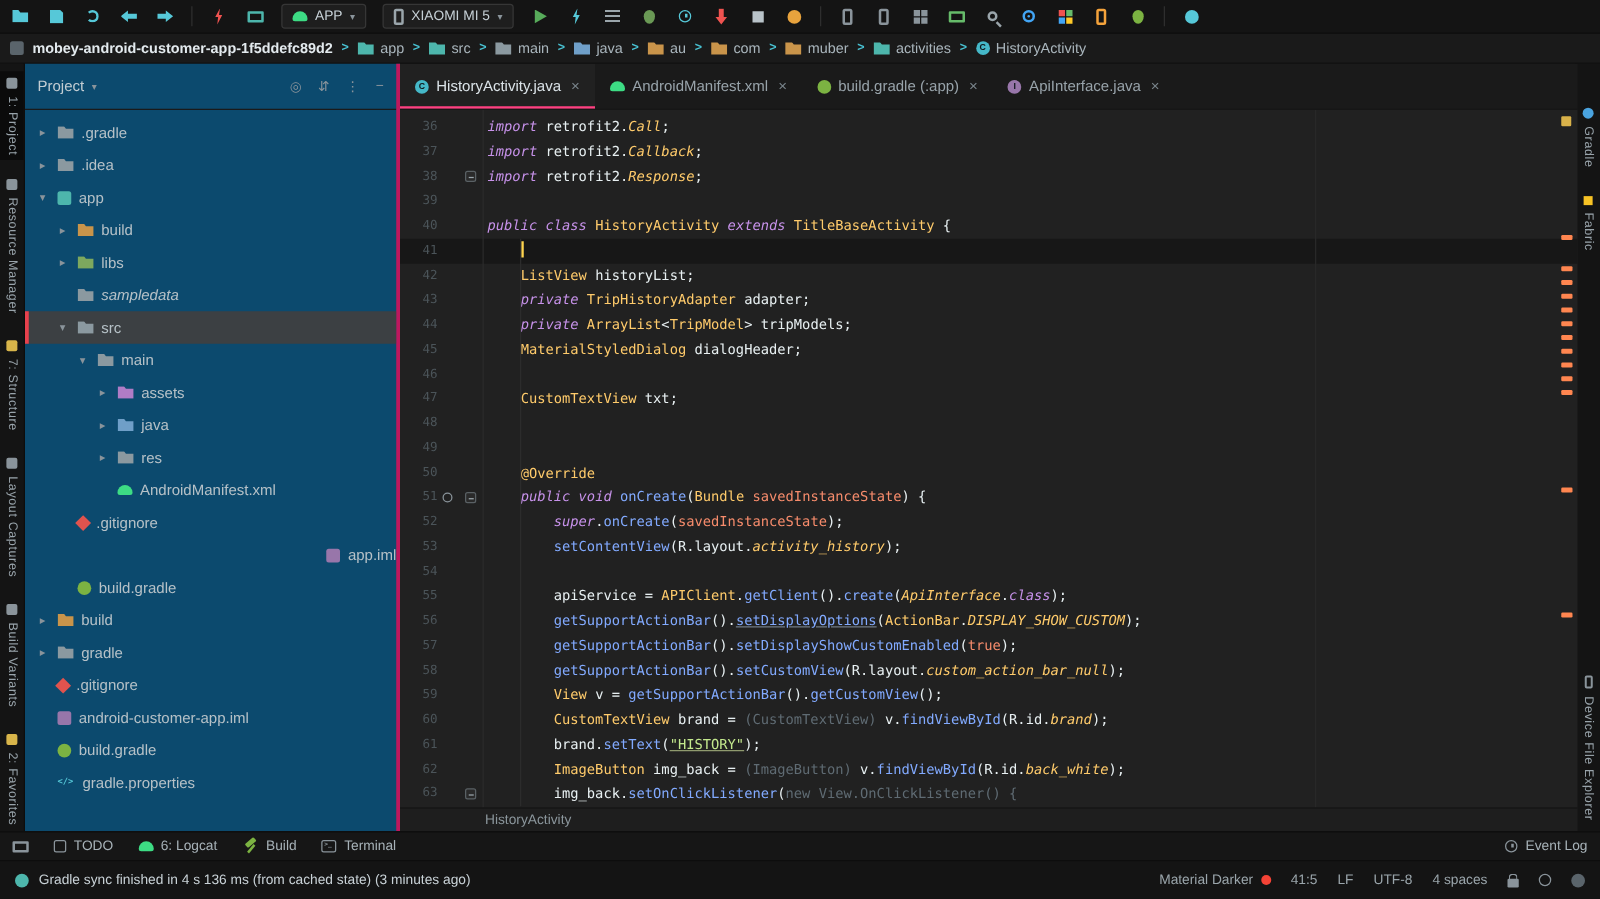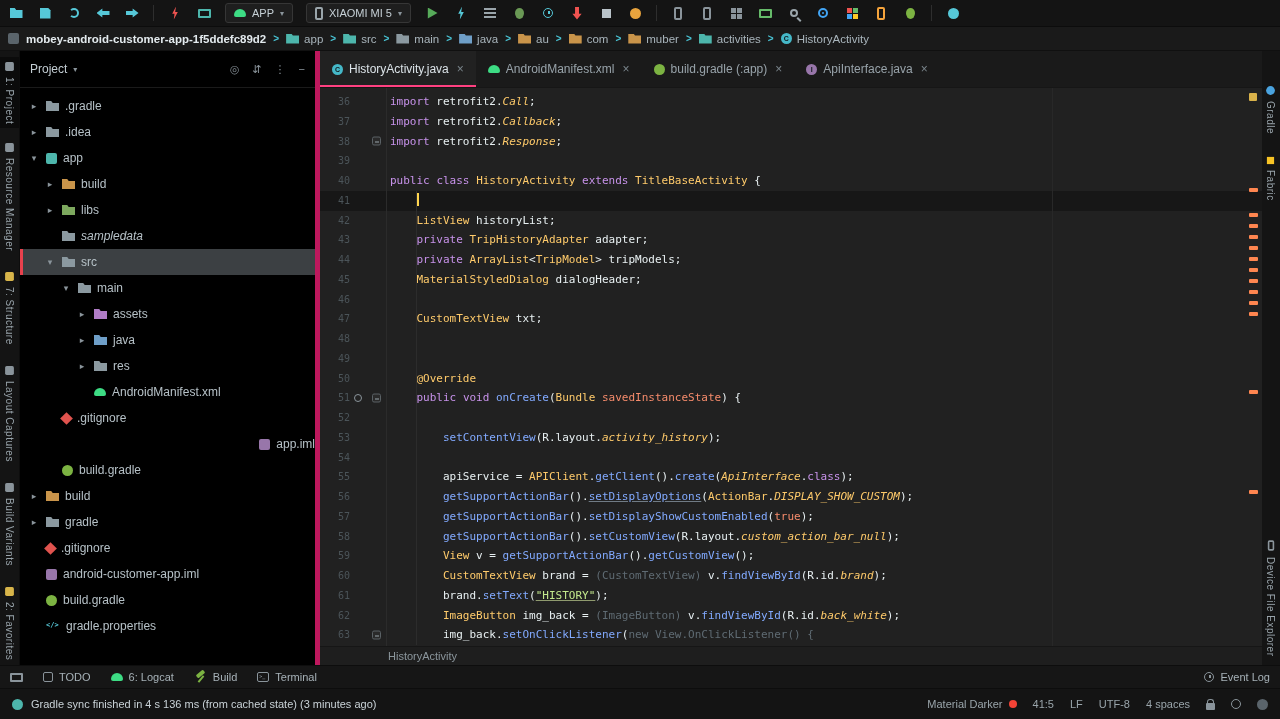--- a/index.html
+++ b/index.html
@@ -73,22 +73,22 @@
   .lstrip,.rstrip{position:absolute;top:51px;bottom:54px;width:20px;background:#141414;
     display:flex;flex-direction:column;align-items:center;overflow:hidden}
   .lstrip{left:0;border-right:1px solid #0d0d0d}
   .rstrip{right:0;border-left:1px solid #0d0d0d}
   .strip-item{display:flex;flex-direction:column;align-items:center;gap:5px;width:100%;padding:4px 0}
   .strip-item.active{background:#0b0b0b}
   .strip-item .icon{transform:scale(.8)}
   .strip-label{writing-mode:vertical-rl;font-size:10px;color:#99a4ab;letter-spacing:.5px;white-space:nowrap}
 
   
-  .panel{position:absolute;left:20px;top:51px;width:300px;bottom:54px;background:#000000;
-    border-right:5px solid #be185d;overflow:hidden}
+  .panel{position:absolute;left:20px;top:51px;width:300px;bottom:54px;background:#0c4a6e;
+    border-right:3px solid #be185d;overflow:hidden}
   .panel-head{height:37px;display:flex;align-items:center;gap:6px;padding:0 10px;
     border-bottom:1px solid #1a1a1a;color:#c3cdd3}
   .ph-caret{font-size:8px;color:#8a949b}
   .ph-icons{margin-left:auto;display:flex;gap:13px;color:#8a949b;font-size:11px}
   .tree{padding-top:5px;color:#b6c1c7}
   .trow{height:26px;display:flex;align-items:center;gap:6px;white-space:nowrap}
   .trow.sel{background:#3c4043;box-shadow:inset 3px 0 0 #e8414d}
   .chev{width:12px;text-align:center;color:#8a949b;font-size:9px;flex:none}
 
   
@@ -110,21 +110,21 @@
   .gmarks .icon[data-shape="override"]{left:4px}
   .gmarks .icon[data-shape="fold"]{left:22px}
   .codetext{white-space:pre;flex:none;padding-left:4px}
   .caret{display:inline-block;width:2px;height:13px;background:#ffd54f;vertical-align:-2px}
   .gutline{position:absolute;left:66px;top:0;bottom:0;width:1px;background:#2b2b2b}
   .indentguide{position:absolute;left:96px;top:103px;height:454px;width:1px;background:#2c2c2c}
   .marginline{position:absolute;left:732px;top:0;bottom:0;width:1px;background:#282828}
   .smark{position:absolute;right:4px;width:9px;height:4px;background:#ff8650;border-radius:1px}
   .yind{position:absolute;right:5px;top:5px;width:8px;height:8px;background:#d9b24a;border-radius:1px}
   .c-p{color:#e8f0f2}
-  .c-k{color:#c792ea;}
+  .c-k{color:#c792ea;font-style:italic}
   .c-t{color:#ffcb6b}
   .c-ti{color:#ffcb6b;font-style:italic}
   .c-m{color:#82aaff}
   .c-mu{color:#82aaff;text-decoration:underline;text-decoration-color:#707b85}
   .c-su{color:#c3e88d;text-decoration:underline;text-decoration-color:#8f9a6e}
   .c-pr{color:#f78c6c}
   .c-cn{color:#ffcb6b;font-style:italic}
   .c-an{color:#ffcb6b}
   .c-g{color:#5f6b73}
 
@@ -556,20 +556,21 @@
           <span class="lnum">51</span>
           <span class="gmarks">
             <span class="icon" data-shape="override"></span>
             <span class="icon" data-shape="fold"></span>
           </span>
           <span class="codetext"><span class="c-p">    </span><span class="c-k">public</span><span class="c-p"> </span><span class="c-k">void</span><span class="c-p"> </span><span class="c-m">onCreate</span><span class="c-p">(</span><span class="c-t">Bundle</span><span class="c-p"> </span><span class="c-pr">savedInstanceState</span><span class="c-p">) {</span></span>
         </div>
         <div class="cline">
           <span class="lnum">52</span>
           <span class="gmarks"></span>
+          <span class="codetext"><span class="c-p">        </span><span class="c-k">super</span><span class="c-p">.</span><span class="c-m">onCreate</span><span class="c-p">(</span><span class="c-pr">savedInstanceState</span><span class="c-p">);</span></span>
         </div>
         <div class="cline">
           <span class="lnum">53</span>
           <span class="gmarks"></span>
           <span class="codetext"><span class="c-p">        </span><span class="c-m">setContentView</span><span class="c-p">(R.layout.</span><span class="c-cn">activity_history</span><span class="c-p">);</span></span>
         </div>
         <div class="cline">
           <span class="lnum">54</span>
           <span class="gmarks"></span>
           <span class="codetext"></span>

